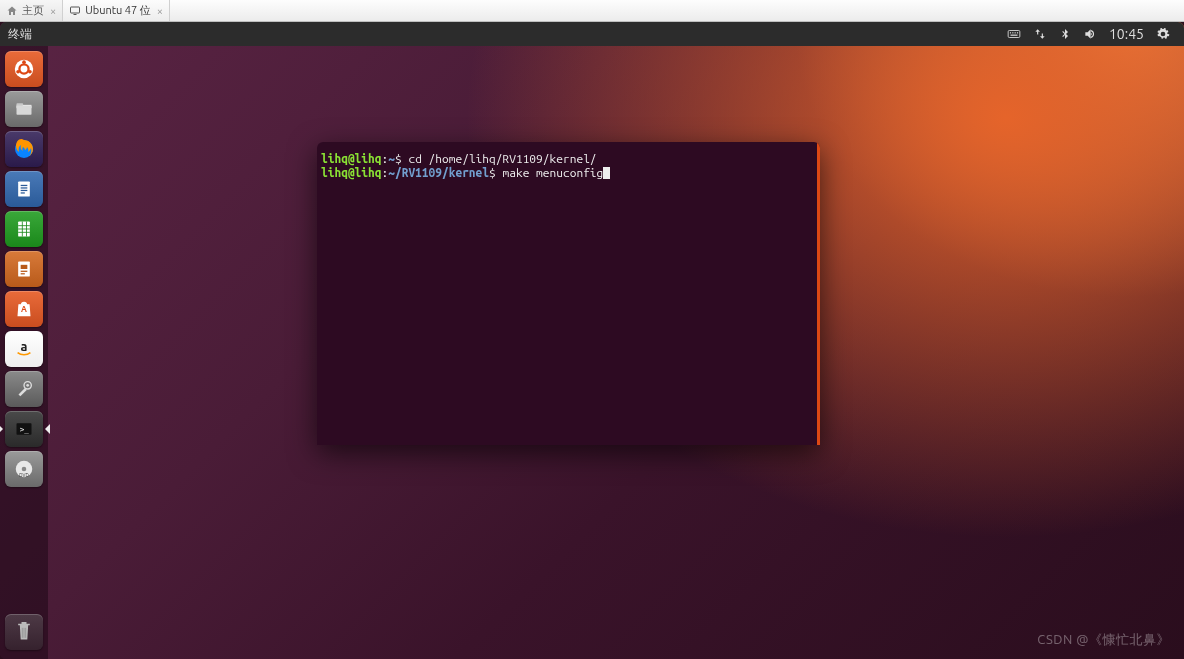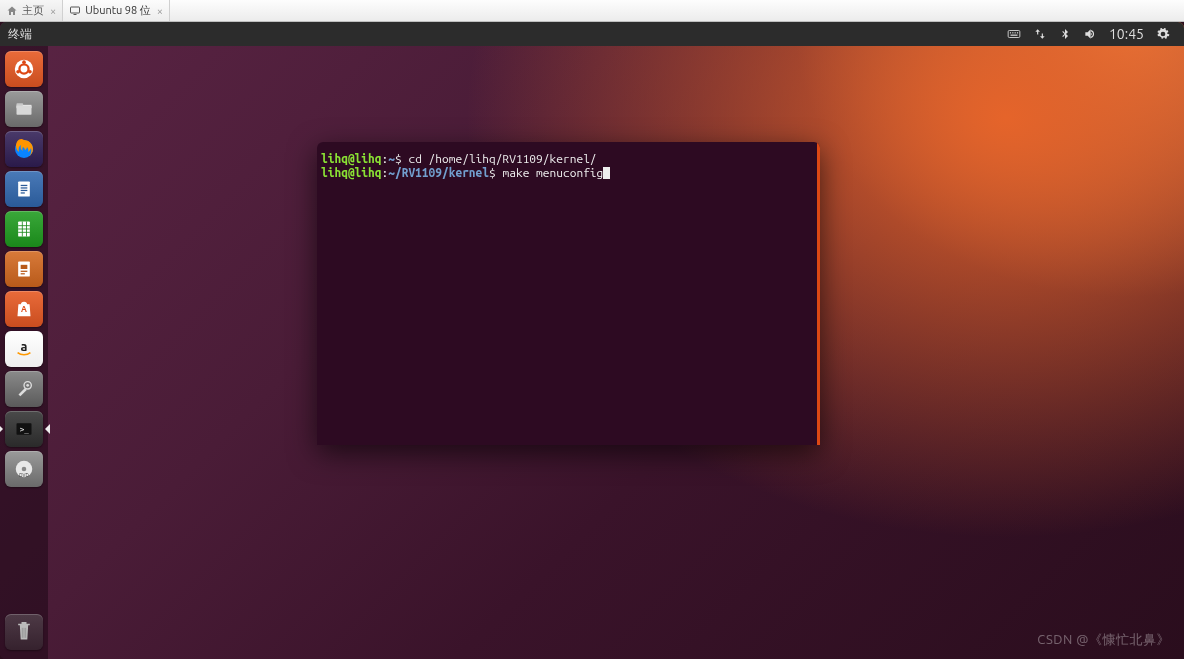--- a/index.html
+++ b/index.html
@@ -195,21 +195,21 @@
     <span>主页</span>
     <span class="close-x">×</span>
   </div>
   <div class="vm-tab">
     <span class="ico">
       <svg width="12" height="12" viewBox="0 0 24 24">
           <rect x="3" y="4" width="18" height="12" rx="1" fill="none" stroke="#555" stroke-width="2"></rect>
           <rect x="9" y="18" width="6" height="2" fill="#555"></rect>
         </svg>
     </span>
-    <span>Ubuntu 98 位</span>
+    <span>Ubuntu 47 位</span>
     <span class="close-x">×</span>
   </div>
 </div>
 
 <div class="desktop">
 
   <div class="menubar">
     <span class="app-label">终端</span>
     <span class="spacer"></span>
     <span class="indicator">

